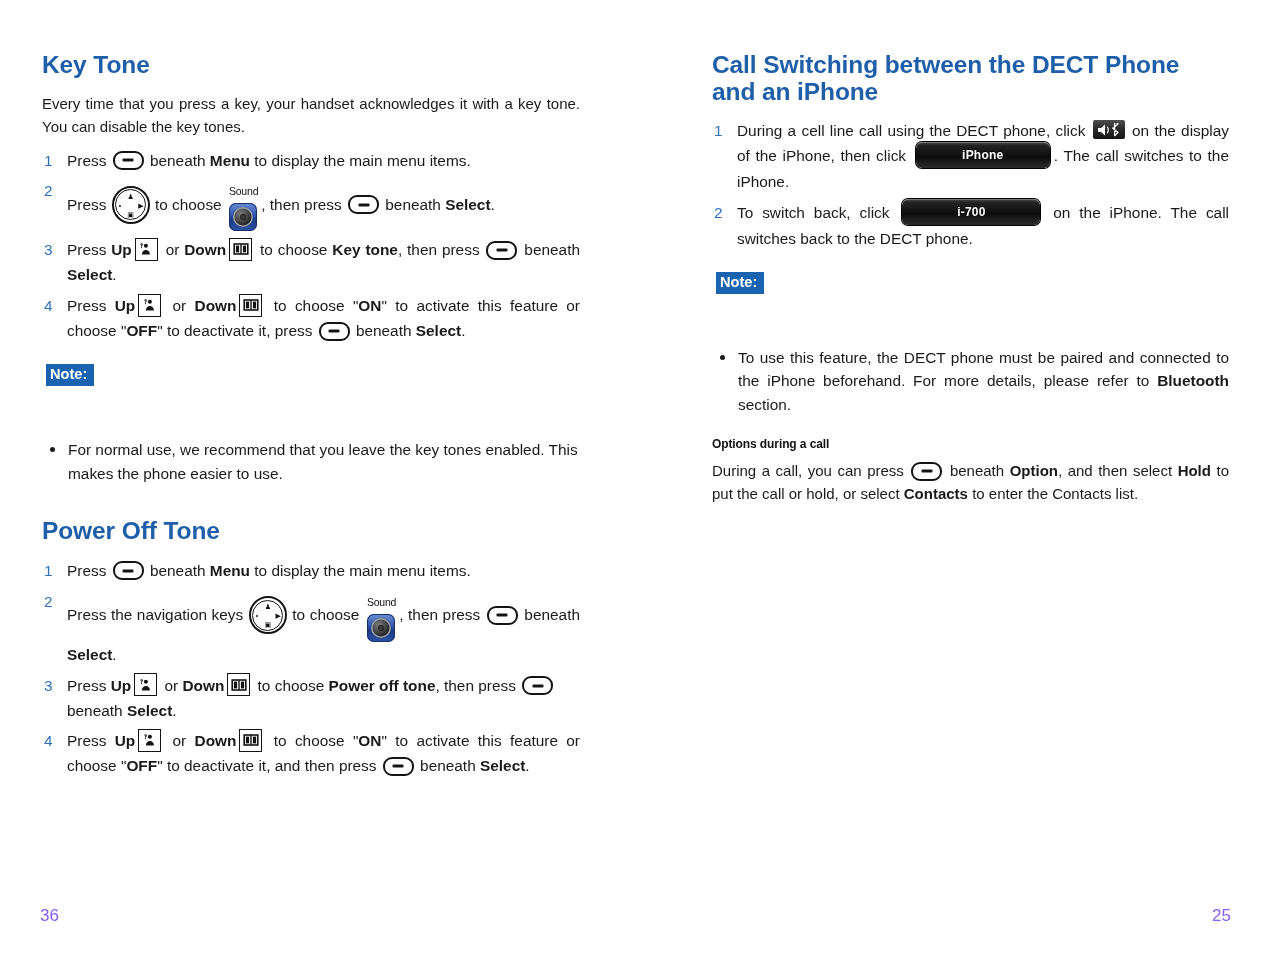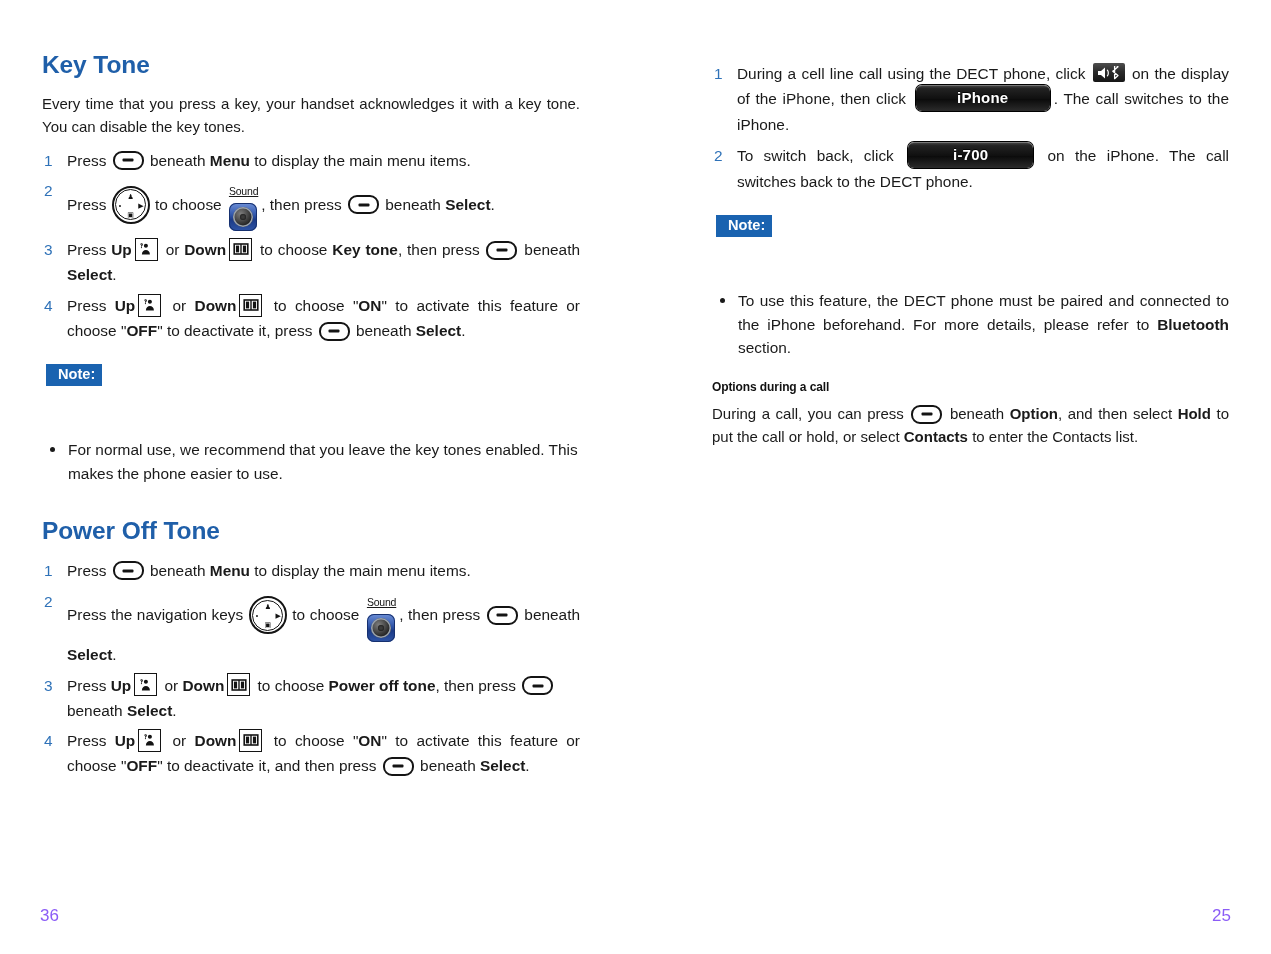--- a/index.html
+++ b/index.html
@@ -85,21 +85,21 @@
     font-weight: normal;
   }
   ol.steps > li.nojustify { text-align: left; }
 
   .note-badge {
     display: inline-block;
     background: #1a63b0;
     color: #ffffff;
     font-weight: bold;
     font-size: 14.6px;
-    padding: 2px 7px 3px 12px;
+    padding: 2px 7px 3px 4px;
     line-height: 1.15;
     margin: 14px 0 10px 4px;
   }
   ul.note-list {
     list-style: none;
     margin: 0;
     padding: 0;
   }
   ul.note-list > li {
     position: relative;
@@ -195,21 +195,20 @@
   .ic-keybox svg { position: absolute; left: 50%; top: 50%; transform: translate(-50%,-50%); }
 
   
   .ic-sound-wrap {
     display: inline-block;
     vertical-align: middle;
     text-align: center;
     margin: 0 3px;
     position: relative;
     top: -1px;
-    text-decoration: underline;
   }
   .ic-sound-cap {
     font-size: 10.5px;
     line-height: 1;
     color: #111;
     margin-bottom: 1px;
     letter-spacing: -0.2px;
   }
   .ic-sound {
     width: 28px;
@@ -255,31 +254,31 @@
   }
   .ic-btbtn svg { position: absolute; left: 50%; top: 50%; transform: translate(-50%,-50%); }
 
   
   .ic-pill {
     height: 26px;
     border-radius: 6px;
     background: linear-gradient(180deg, #4a4a4a 0%, #222222 14%, #101010 52%, #0a0a0a 53%, #2b2b2b 100%);
     box-shadow: inset 0 1px 0 rgba(255,255,255,0.28), 0 0 0 1px #000;
     color: #ffffff;
-    font-size: 15px;
+    font-size: 12px;
     font-weight: bold;
     text-align: center;
     line-height: 26px;
     margin: 0 4px;
     top: -2px;
     letter-spacing: 0.2px;
     text-shadow: 0 -1px 0 rgba(0,0,0,0.8);
   }
   .ic-pill.w-iphone { width: 134px; }
-  .ic-pill.w-i700 { width: 125px; }
+  .ic-pill.w-i700 { width: 138px; }
 
   .page-number {
     position: absolute;
     bottom: 28px;
     font-size: 17px;
     color: #8b5cf6;
   }
   .pn-left { left: 40px; }
   .pn-right { right: 40px; }
 
@@ -366,20 +365,21 @@
                 <rect x="2.9" y="3.6" width="3.2" height="6.8" fill="#141414"></rect>
                 <rect x="9.9" y="3.6" width="3.2" height="6.8" fill="#141414"></rect>
               </svg></span> to choose "<b>ON</b>" to activate this feature or choose "<b>OFF</b>" to deactivate it, and then press <span class="ic ic-softkey"></span> beneath <b>Select</b>.</span></li>
     </ol>
 
     <div class="page-number pn-left">36</div>
   </div>
 
   <div class="column col-right">
 
+    <h2 class="section-title tight">Call Switching between the DECT Phone and an iPhone</h2>
 
 
     <ol class="steps">
       <li><span>During a cell line call using the DECT phone, click <span class="ic ic-btbtn"><svg width="26" height="14" viewBox="0 0 26 14">
                 <path d="M2 5h3L9 1.6v10.8L5 9H2z" fill="#ffffff"></path>
                 <path d="M11.4 4.2c1.2.9 1.2 4.7 0 5.6" stroke="#ffffff" stroke-width="1.2" fill="none" stroke-linecap="round"></path>
                 <path d="M18.6 1.3v11.4l3.4-3.1-5.2-4.4 5.2-4.4-3.4-3.1z" fill="none" stroke="#ffffff" stroke-width="1.3" stroke-linejoin="round"></path>
               </svg></span> on the display of the iPhone, then click <span class="ic ic-pill w-iphone">iPhone</span>. The call switches to the iPhone.</span></li>
       <li><span>To switch back, click <span class="ic ic-pill w-i700">i-700</span> on the iPhone. The call switches back to the DECT phone.</span></li>
     </ol>

